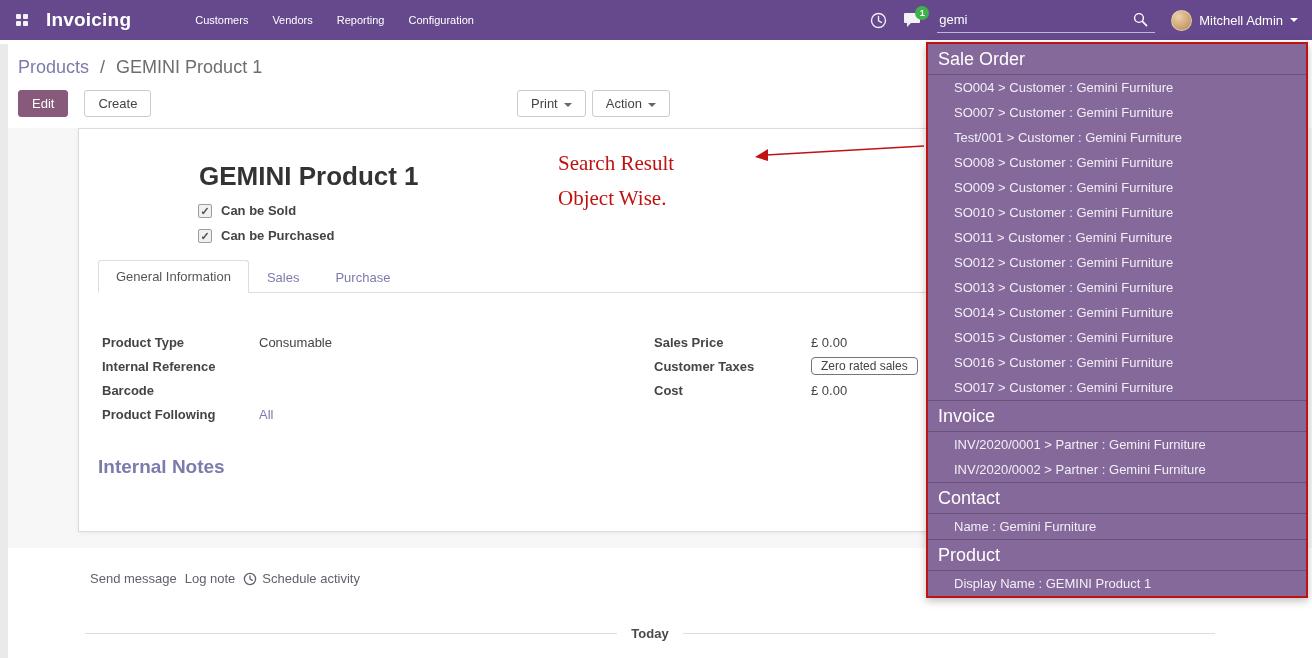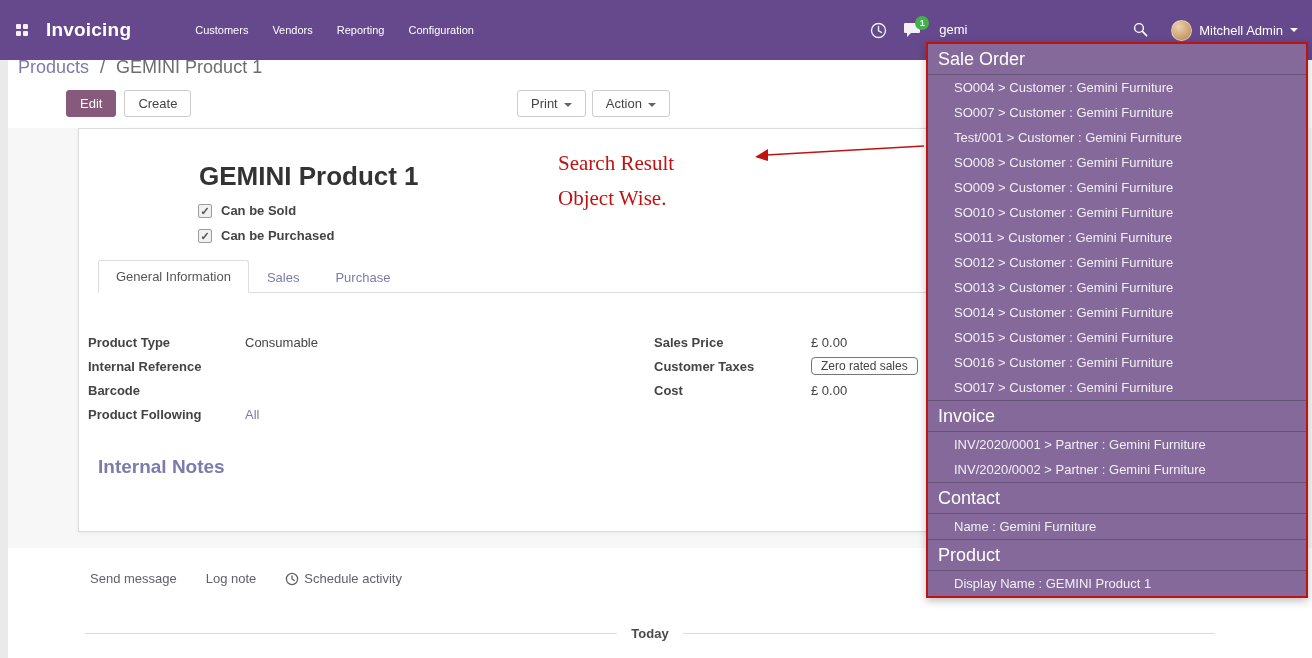--- a/index.html
+++ b/index.html
@@ -7,21 +7,21 @@
   body {
     position: relative;
     font-family: "Liberation Sans", sans-serif;
     background: #ffffff;
     overflow: hidden;
     color: #444;
   }
 
   
   .navbar {
-    position: absolute; top:0; left:0; width:1312px; height:60px;
+    position: absolute; top:0; left:0; width:1312px; height:40px;
     background: var(--navbar-bg, #65498c);
     display: flex; align-items: center; color: #fff; z-index: 40;
   }
   .apps-btn { width:44px; height:44px; display:flex; align-items:center; justify-content:center; cursor:pointer; }
   .apps-grid { display:grid; grid-template-columns:5px 5px; grid-gap:2px; }
   .apps-grid span { width:5px; height:5px; background:rgba(255,255,255,.92); border-radius:1px; }
   .brand { font-size:19px; font-weight:bold; margin:0 52px 0 2px; letter-spacing:.2px; }
   .nav-links { display:flex; align-items:center; }
   .nav-link { font-size:11px; padding:13px 12px; cursor:pointer; color:#fff; white-space:nowrap; }
   .nav-right { margin-left:auto; display:flex; align-items:center; gap:16px; padding-right:14px; }
@@ -42,21 +42,21 @@
   .user-name { font-size:13px; }
   .caret-down { width:0; height:0; border-left:4px solid transparent; border-right:4px solid transparent; border-top:4px solid #fff; }
 
   
   .breadcrumb-bar { position:absolute; top:44px; left:0; width:1312px; height:46px; background:#fff; display:flex; align-items:center; padding-left:18px; }
   .breadcrumb { font-size:18px; }
   .bc-link { color: var(--link, #7c7bad); cursor:pointer; }
   .bc-sep, .bc-current { color:#6d6d6d; }
   .bc-sep { margin:0 6px; }
 
-  .toolbar { position:absolute; top:90px; left:18px; display:flex; gap:8px;margin-left:48px; }
+  .toolbar { position:absolute; top:90px; left:18px; display:flex; gap:16px; }
   .btn { font-size:13px; padding:5px 13px; border-radius:3px; border:1px solid #ccc; background:#fff; color:#444; cursor:pointer; font-family:inherit; }
   .btn-primary { background: var(--accent, #875A7B); border-color: var(--accent, #875A7B); color:#fff; }
   .toolbar-center { position:absolute; top:90px; left:517px; display:flex; gap:6px; }
   .btn .caret-dark { display:inline-block; width:0; height:0; border-left:4px solid transparent; border-right:4px solid transparent; border-top:4px solid #666; margin-left:6px; vertical-align:middle; }
 
   
   .left-strip { position:absolute; top:44px; left:0; width:8px; height:614px; background:#eaeaea; }
   .content-bg { position:absolute; top:128px; left:8px; width:1304px; height:420px; background:#f7f7f7; }
   .sheet {
     position:absolute; top:128px; left:78px; width:1157px; height:404px;
@@ -69,21 +69,21 @@
     width:14px; height:14px; border:1px solid #9d9d9d; border-radius:2px; background:#f0f0ee;
     font-size:11px; line-height:12px; text-align:center; color:#555; font-weight:bold; cursor:pointer;
   }
   .check-label { font-size:13px; font-weight:bold; color:#444; }
 
   .tabs { position:absolute; left:19px; top:131px; width:1118px; display:flex; align-items:flex-end; border-bottom:1px solid #ddd; }
   .tab { font-size:13px; color:var(--link, #7c7bad); padding:8px 17px; border:1px solid transparent; border-bottom:none;
     border-top-left-radius:3px; border-top-right-radius:3px; margin-bottom:-1px; cursor:pointer; }
   .tab.active { background:#fff; border-color:#ddd; border-bottom:1px solid #fff; color:#555; }
 
-  .fields-left { position:absolute; left:9px; top:204px; width:520px; }
+  .fields-left { position:absolute; left:23px; top:204px; width:520px; }
   .fields-right { position:absolute; left:575px; top:204px; width:380px; }
   .field-row { display:flex; align-items:center; margin-bottom:6px; min-height:18px; }
   .field-label { width:157px; font-size:13px; font-weight:bold; color:#444; flex:none; }
   .field-value { font-size:13px; color:#444; }
   .field-value.link { color:var(--link, #7c7bad); cursor:pointer; }
   .badge-pill { font-size:12px; color:#444; border:1px solid #767676; border-radius:4px; padding:1px 9px; background:#fdfdfd; }
 
   .notes-title { position:absolute; left:19px; top:327px; font-size:19px; font-weight:bold; color:var(--link, #7c7bad); }
 
   
@@ -96,21 +96,21 @@
     position:absolute; left:926px; top:42px; width:382px; z-index:50;
     background: var(--dropdown-bg, #85699a);
     border:2px solid var(--annotation-red, #cc1111);
     color:#f3eff6; box-shadow:0 3px 8px rgba(0,0,0,.25);
   }
   .dd-header { font-size:18px; color:#fff; padding:5px 10px 4px; border-bottom:1px solid rgba(0,0,0,.22); }
   .dd-header.bt { border-top:1px solid rgba(0,0,0,.22); }
   .dd-item { font-size:13px; padding:5px 10px 4px 26px; cursor:pointer; line-height:16px; white-space:nowrap; }
 
   
-  .chatter-buttons { position:absolute; top:571px; left:90px; display:flex; gap:29px; font-size:13px; color:#61616e; z-index:10; }
+  .chatter-buttons { position:absolute; top:571px; left:90px; display:flex; gap:8px; font-size:13px; color:#61616e; z-index:10; }
   .chatter-btn { cursor:pointer; display:flex; align-items:center; gap:5px; }
   .chatter-right { position:absolute; top:571px; left:948px; display:flex; gap:28px; align-items:center; font-size:13px; color:#555; z-index:10; }
   .cr-item { display:flex; align-items:center; gap:5px; cursor:pointer; }
   .heart { color:#e75480; font-size:14px; }
   .attach { color:var(--accent, #875A7B); }
   .check-glyph { color:var(--accent, #875A7B); font-weight:bold; }
 
   .today-divider { position:absolute; top:626px; left:85px; width:1130px; display:flex; align-items:center; gap:14px; z-index:5; }
   .today-divider .line { flex:1; height:1px; background:#ddd; }
   .today-label { font-size:13px; font-weight:bold; color:#4a4a4a; }

